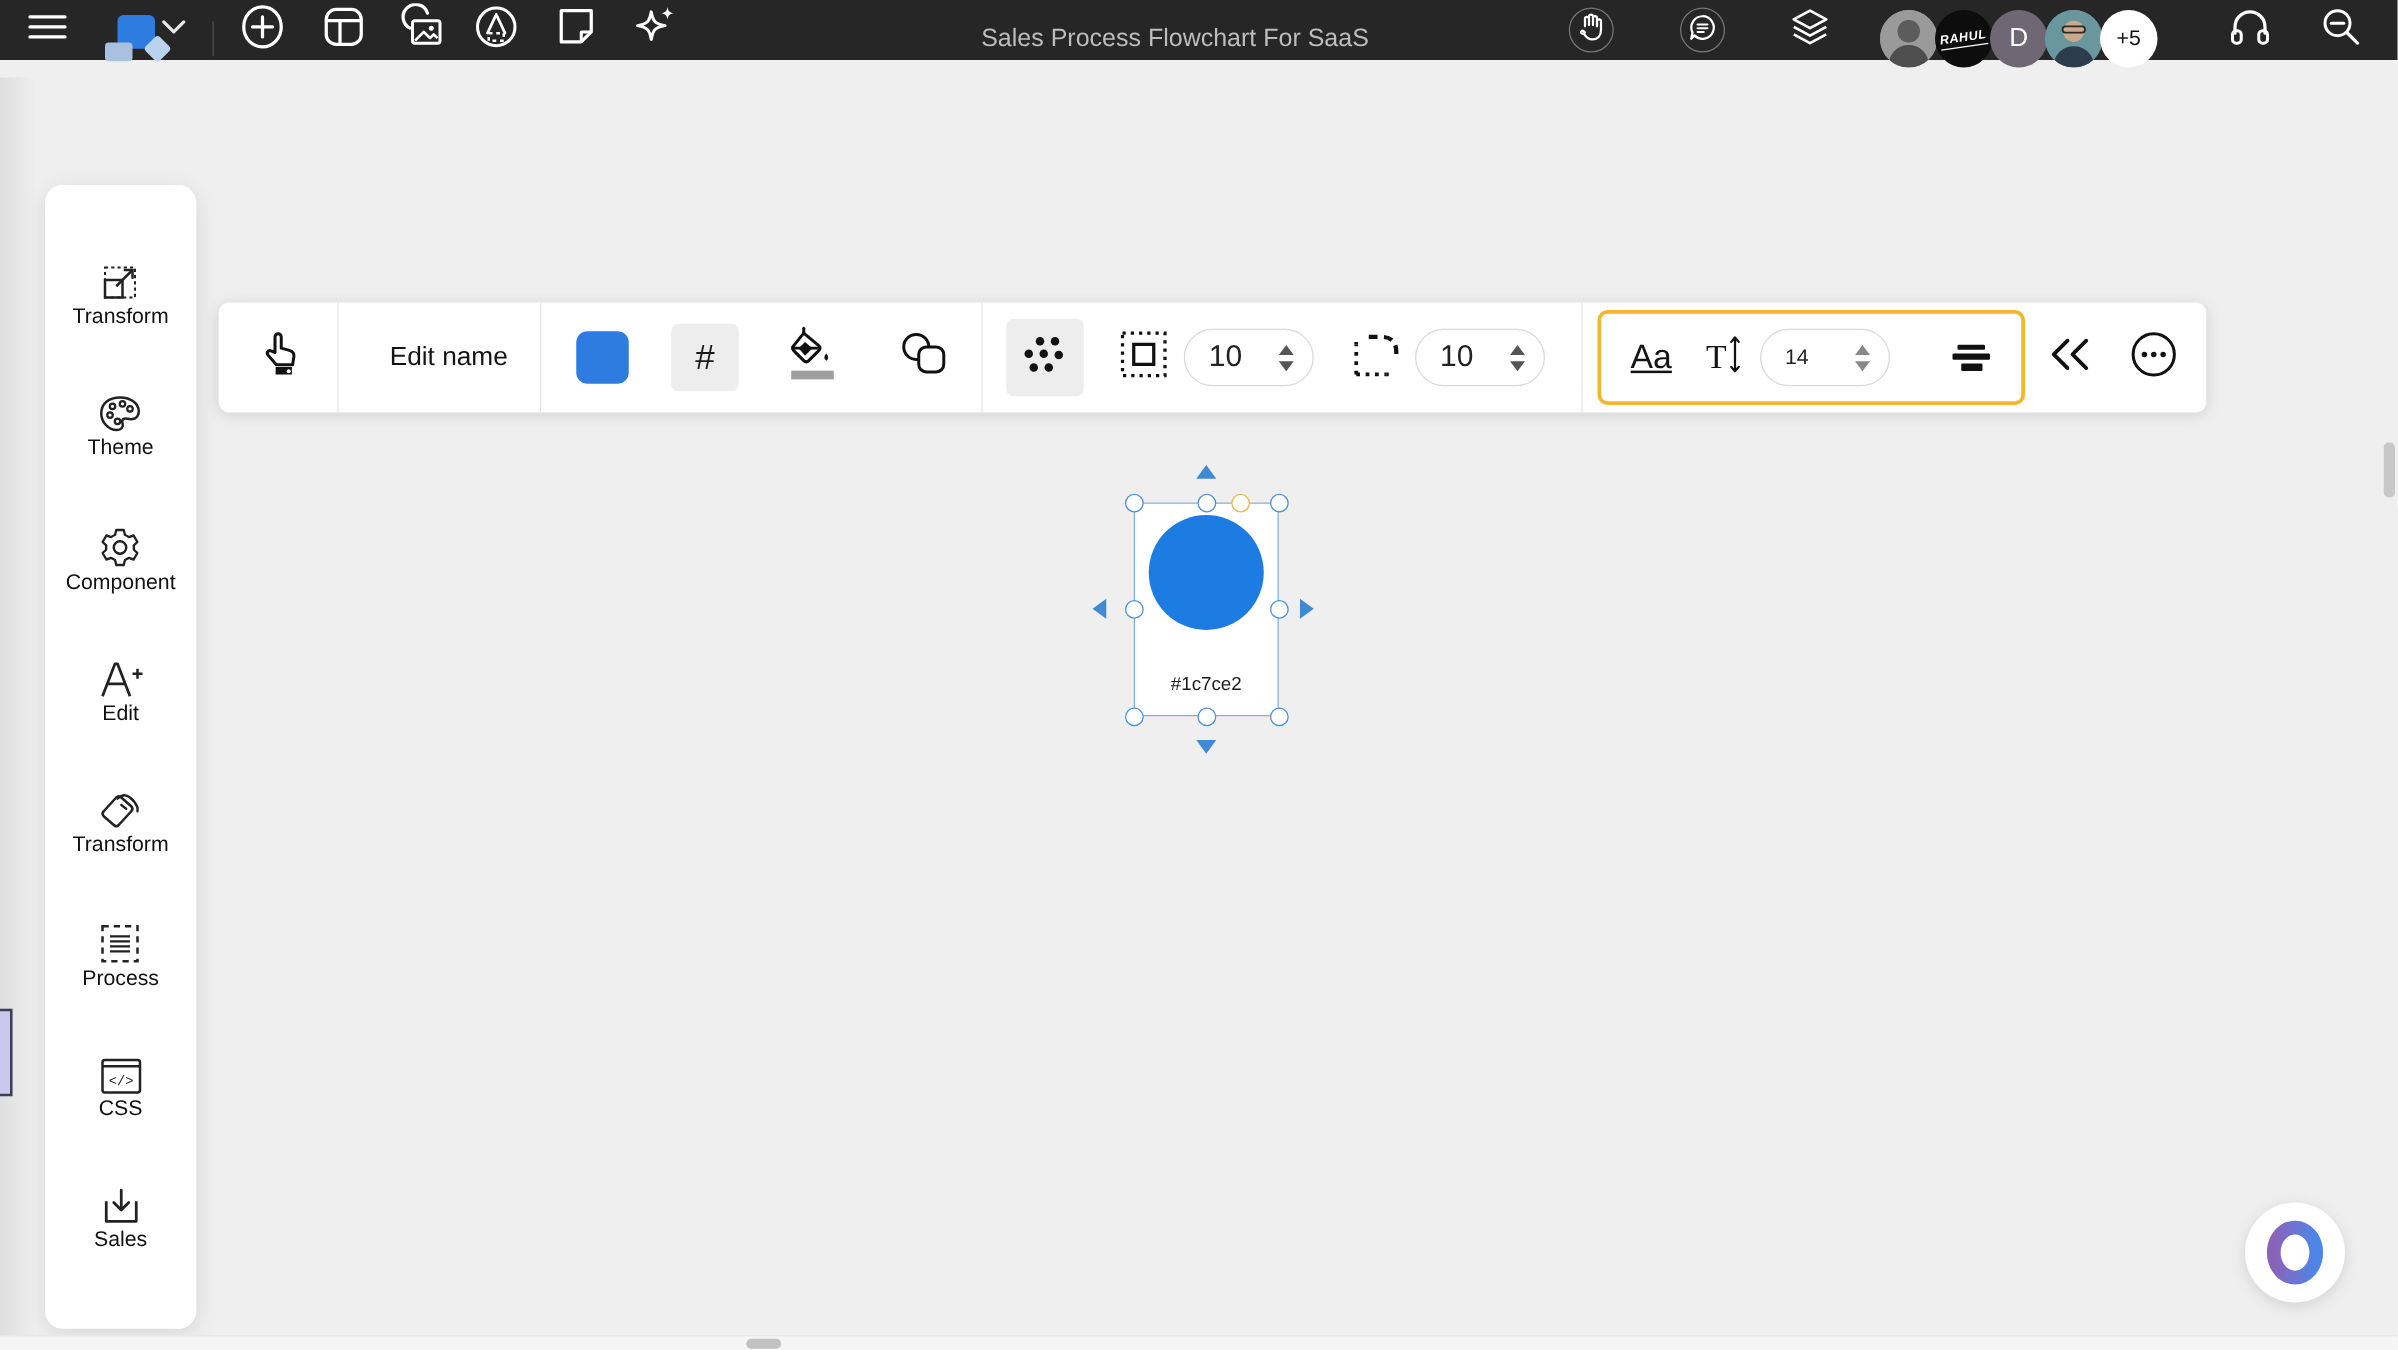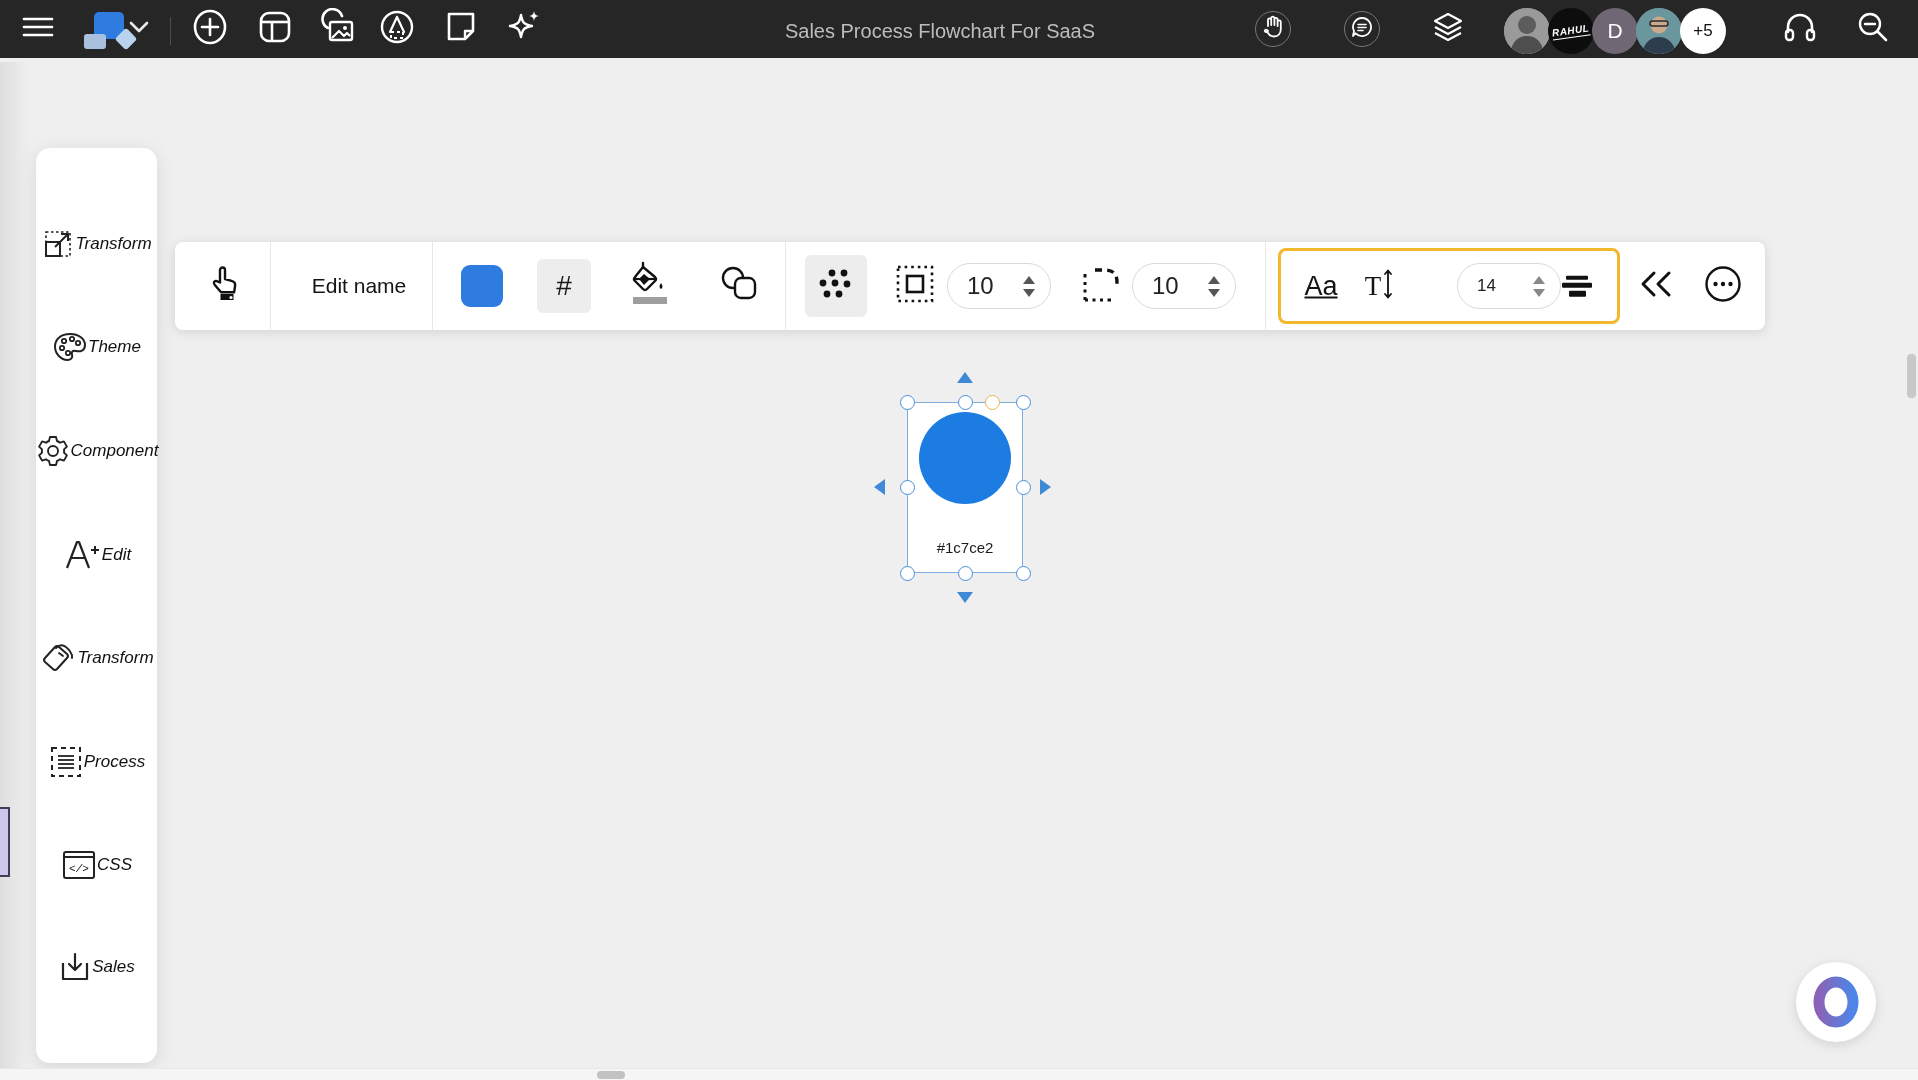--- a/index.html
+++ b/index.html
@@ -1,41 +1,41 @@
 <!DOCTYPE html>
 <html><head>
 <meta charset="utf-8">
 <style>
   * { margin:0; padding:0; box-sizing:border-box; }
   html,body { width:1918px; height:1080px; overflow:hidden; font-family:"Liberation Sans", sans-serif; }
   .stage { position:absolute; inset:0; width:1918px; height:1080px; background:#efefef; }
 
   
-  .topbar { position:absolute; left:0; top:0; width:1918px; height:58px; background:#262626; z-index:50; }
+  .topbar { position:absolute; left:0; top:0; width:1918px; height:48px; background:#262626; z-index:50; }
   .tb-btn { position:absolute; top:50%; transform:translateY(-50%); display:flex; align-items:center; justify-content:center; color:#fff; cursor:pointer; }
   .tb-divider { position:absolute; left:170px; top:17px; width:1px; height:28px; background:#4d4d4d; }
   .title { position:absolute; left:700px; top:0; width:480px; height:62px; line-height:62px; text-align:center; color:#bdbdbd; font-size:20px; white-space:nowrap; }
   .circle-outline { width:36px; height:36px; border:1px solid #777; border-radius:50%; }
   
   .logo { position:absolute; left:80px; top:8px; width:64px; height:46px; }
   .logo .sq { position:absolute; left:14px; top:4px; width:30px; height:27px; background:#2f7ce0; border-radius:5px; }
   .logo .bar { position:absolute; left:4px; top:26px; width:22px; height:15px; background:#a9c0de; border-radius:3px; }
   .logo .dia { position:absolute; left:38px; top:23px; width:16px; height:16px; background:#b9d3ee; border-radius:3px; transform:rotate(45deg); }
   
   .avatar { position:absolute; top:8px; width:46px; height:46px; border-radius:50%; overflow:hidden; display:flex; align-items:center; justify-content:center; cursor:pointer; }
   .avatar svg { width:100%; height:100%; }
   .av-rahul { background:#0d0d0d; color:#fff; font-size:10px; font-style:italic; font-weight:700; letter-spacing:.5px; }
   .av-rahul span { transform:rotate(-8deg); border-bottom:1.5px solid #fff; padding-bottom:1px; }
   .av-d { background:#6f6874; color:#fff; font-size:21px; font-weight:400; }
   .av-plus { background:#fff; color:#111; font-size:17px; font-weight:400; }
 
   
   .sidebar { position:absolute; left:36px; top:148px; width:121px; height:915px; background:#fff; border-radius:14px;
              box-shadow:0 4px 18px rgba(0,0,0,.10); display:flex; flex-direction:column; justify-content:space-evenly; align-items:center; padding:10px 0; z-index:20; }
-  .side-item { display:flex; flex-direction:row; align-items:center; gap:0; cursor:pointer; color:#1f1f1f;font-style:italic; }
+  .side-item { display:flex; flex-direction:column; align-items:center; gap:0; cursor:pointer; color:#1f1f1f; }
   .side-item .lbl { font-size:17px; color:#111; }
   .side-item svg { display:block; }
 
   
   .toolbar { position:absolute; left:175px; top:242px; width:1590px; height:88px; background:#fff; border-radius:8px;
              box-shadow:0 2px 12px rgba(0,0,0,.12); z-index:30; }
   .tl { position:absolute; top:50%; transform:translateY(-50%); display:flex; align-items:center; justify-content:center; cursor:pointer; color:#111; }
   .tl-div { position:absolute; top:0; width:1px; height:88px; background:#e7e7e7; }
   .editname { font-size:21px; color:#141414; white-space:nowrap; }
   .swatch { width:42px; height:42px; border-radius:9px; background:#2f7ce0; }
@@ -421,21 +421,21 @@
     <div class="ylbox"></div>
     <div class="tl aa" style="left:1118px; width:56px;text-decoration:underline;">Aa</div>
     <div class="tl" style="left:1178px; width:52px;">
       <span class="tlh">T</span>
       <span style="margin-left:2px;">
         <svg width="10" height="30" viewBox="0 0 10 30">
             <path d="M5 2 V28 M2 5 L5 1.5 L8 5 M2 25 L5 28.5 L8 25" fill="none" stroke="#111" stroke-width="1.8" stroke-linecap="round" stroke-linejoin="round"></path>
           </svg>
       </span>
     </div>
-    <div class="stepper" style="left:1282px;gap:16px;">
+    <div class="stepper" style="left:1233px;gap:16px;">
       <span class="val" style="font-size:17px;">14</span>
       <span class="arrows">
           <i class="tri-up" style="border-bottom-color:#888;"></i>
           <i class="tri-dn" style="border-top-color:#888;"></i>
         </span>
     </div>
     <div class="tl" style="left:1378px; width:48px;">
       <span class="alignbar">
         <i style="width:22px;height:3.5px;"></i>
         <i style="width:30px;height:5.5px;"></i>

